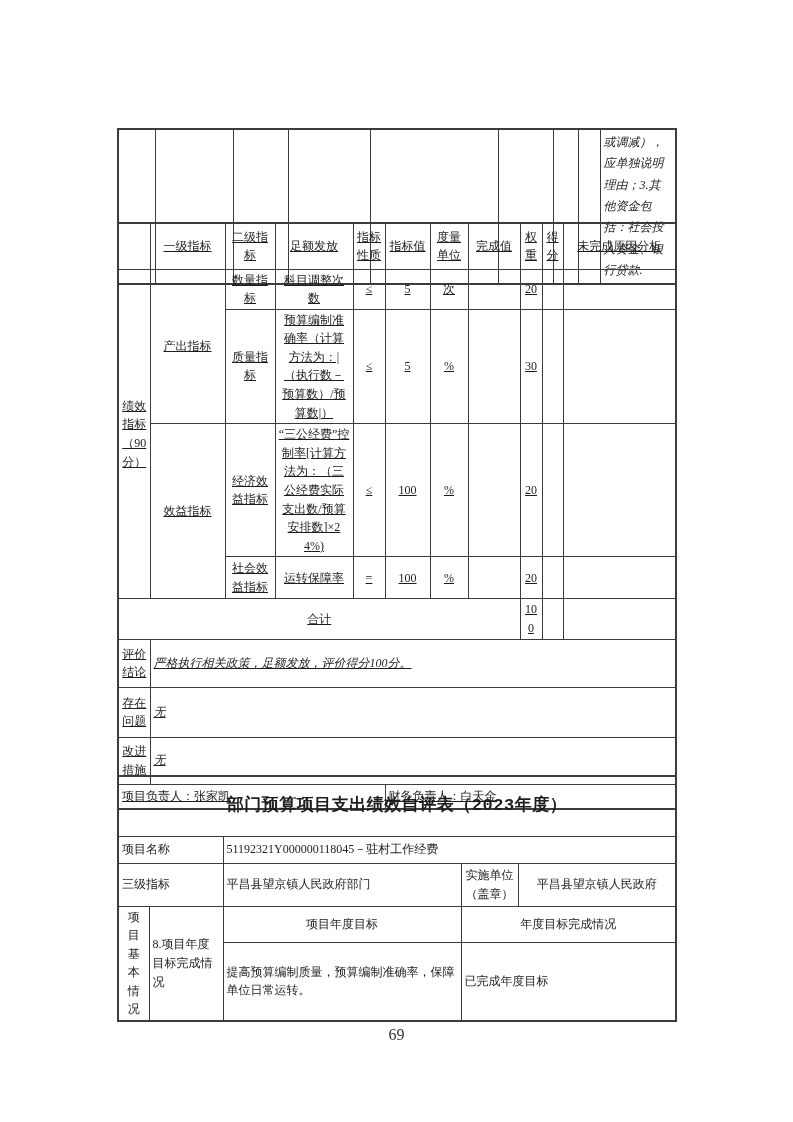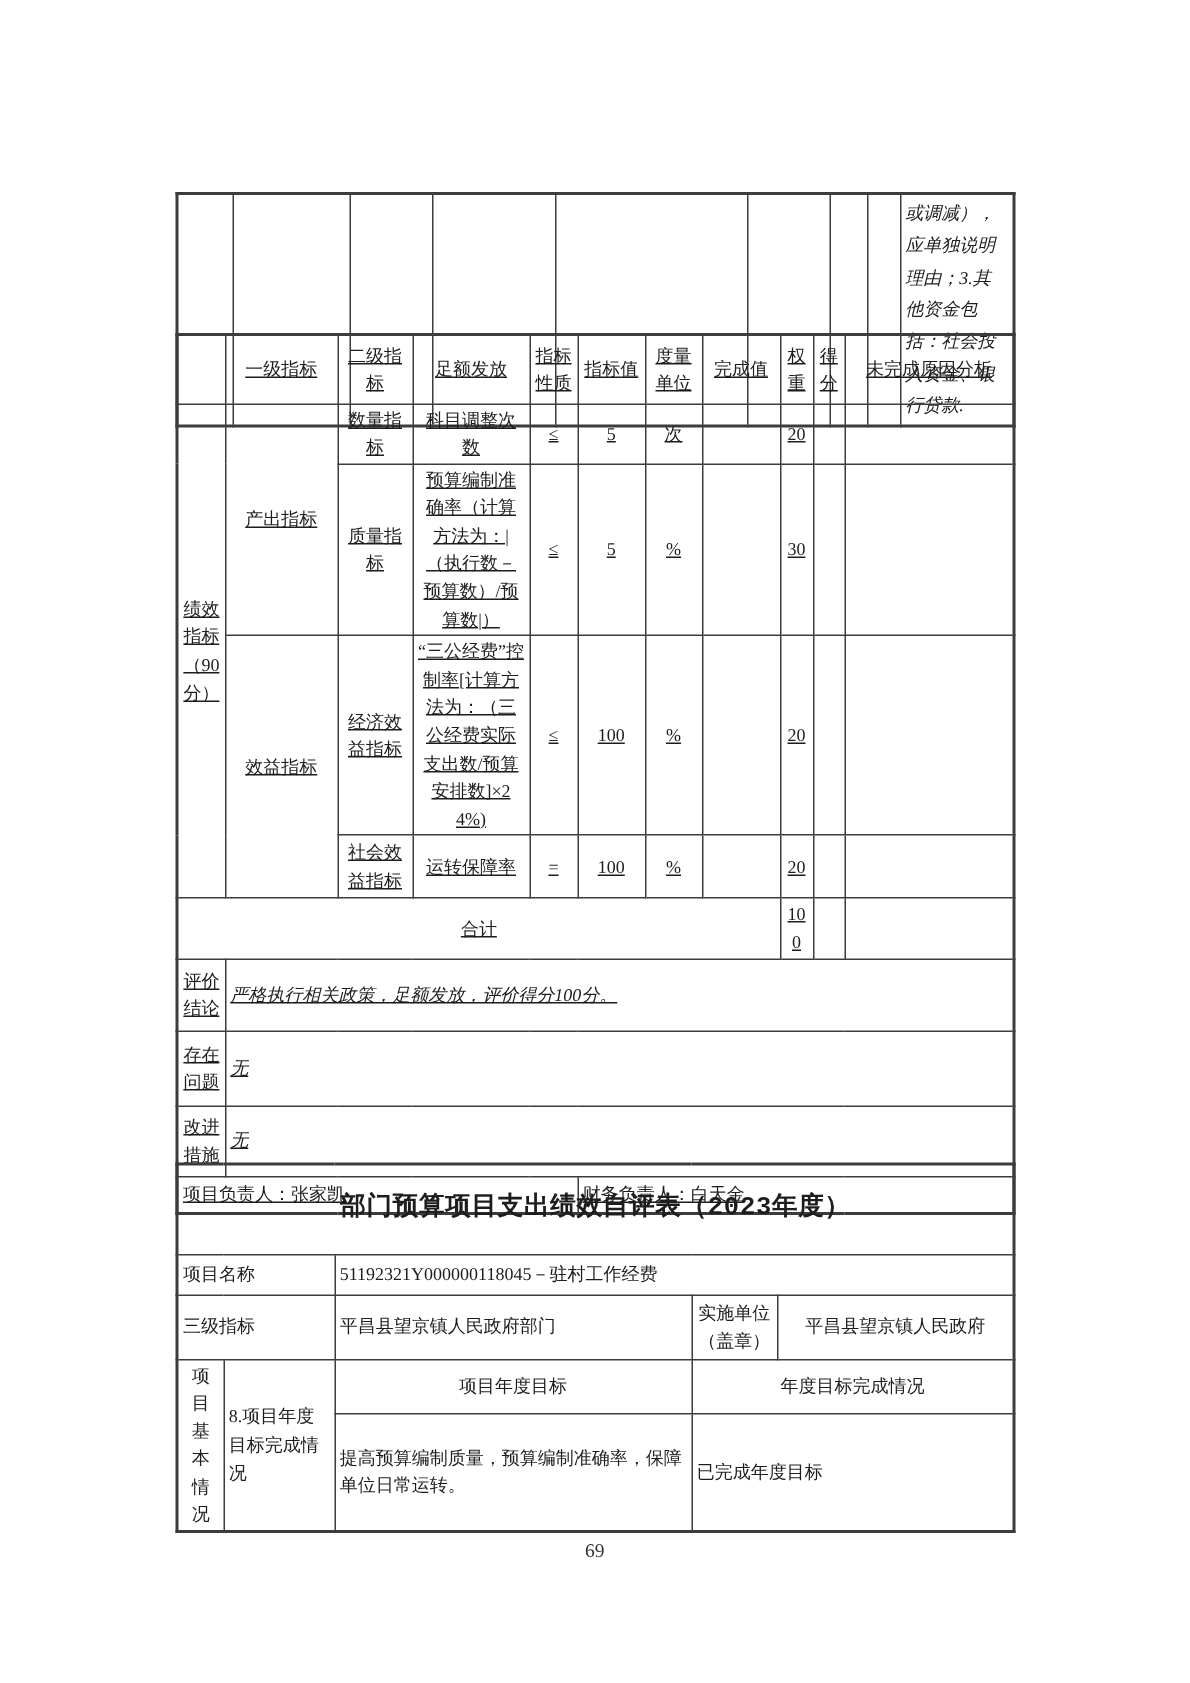--- a/index.html
+++ b/index.html
@@ -27,21 +27,21 @@
   #fragment-table { top: 95px;  height: 127px; margin-top: 33px; }
   #fragment-table td.note { line-height: 1.78; padding-top: 2px; }
   #indicator-table { top: 222px; text-decoration: underline; }
   #self-eval-table { top: 775px; }
   .title-cell {
     font-weight: bold; font-size: 17px; letter-spacing: 0.5px;
     font-family: Liberation Mono, monospace;
   }
   .footer {
     position: absolute; top: 1026px; left: 0; width: 100%;
-    text-align: center; font-size: 13px; color: #333;
+    text-align: center; font-size: 16px; color: #333;
   }
 </style>
 </head>
 <body>
 
 <table id="fragment-table">
   <colgroup>
     <col style="width:37px">
       <col style="width:78px">
       <col style="width:55px">

